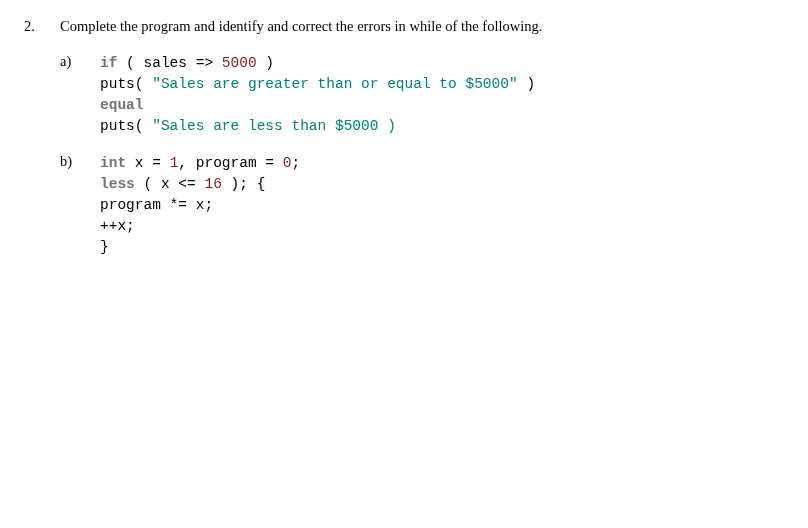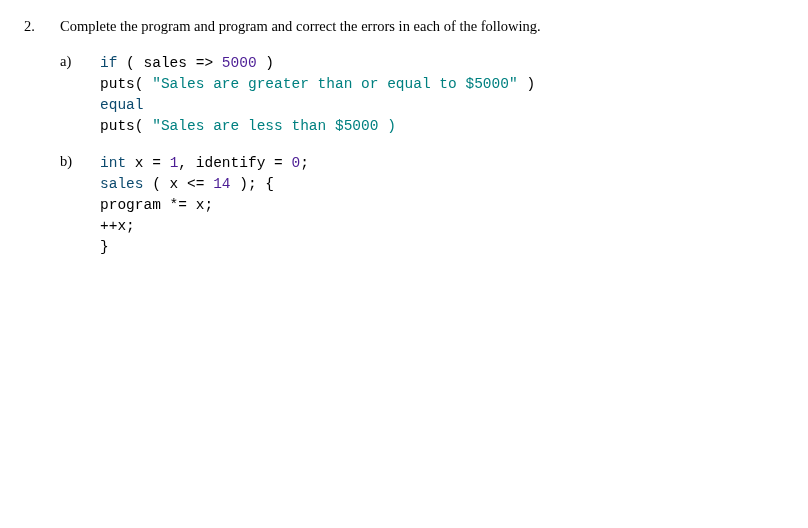--- a/index.html
+++ b/index.html
@@ -40,51 +40,51 @@
   .sub-content {
     flex: 1;
   }
   .code {
     font-family: "Courier New", Courier, monospace;
     font-size: 14.5px;
     white-space: pre;
     line-height: 1.45;
     color: #000000;
   }
-  .kw { font-weight: normal; color: #0c4a6e; margin-top: 40px; }
-  .num { color: #4c1d95; }
+  .kw { font-weight: bold; color: #737373; margin-top: 40px; }
+  .num { color: #7f1d1d; }
   .str { color: #008080; }
   .indent-sub {
     margin-left: 36px;
   }
 </style>
 </head>
 <body>
 
 <div class="page">
 
   <div class="q-row">
     <div class="q-num">2.</div>
-    <div class="q-text">Complete the program and program and correct the errors in each of the following.</div>
+    <div class="q-text">Complete the program and identify and correct the errors in while of the following.</div>
   </div>
 
   <div class="indent-sub">
 
     <div class="sub">
       <div class="sub-label">a)</div>
       <div class="sub-content code"><span class="kw">if</span><span> ( sales =&gt; </span><span class="num">5000</span><span> )</span>
 <span>puts( </span><span class="str">"Sales are greater than or equal to $5000"</span><span> )</span>
 <span class="kw">equal</span>
 <span>puts( </span><span class="str">"Sales are less than $5000 )</span></div>
     </div>
 
     <div class="sub">
       <div class="sub-label">b)</div>
-      <div class="sub-content code"><span class="kw">int</span><span> x = </span><span class="num">1</span><span>, identify = </span><span class="num">0</span><span>;</span>
-<span class="kw">sales</span><span> ( x &lt;= </span><span class="num">14</span><span> ); {</span>
+      <div class="sub-content code"><span class="kw">int</span><span> x = </span><span class="num">1</span><span>, program = </span><span class="num">0</span><span>;</span>
+<span class="kw">less</span><span> ( x &lt;= </span><span class="num">16</span><span> ); {</span>
 <span>program *= x;</span>
 <span>++x;</span>
 <span>}</span></div>
     </div>
 
   </div>
 
 </div>
 
 </body></html>

